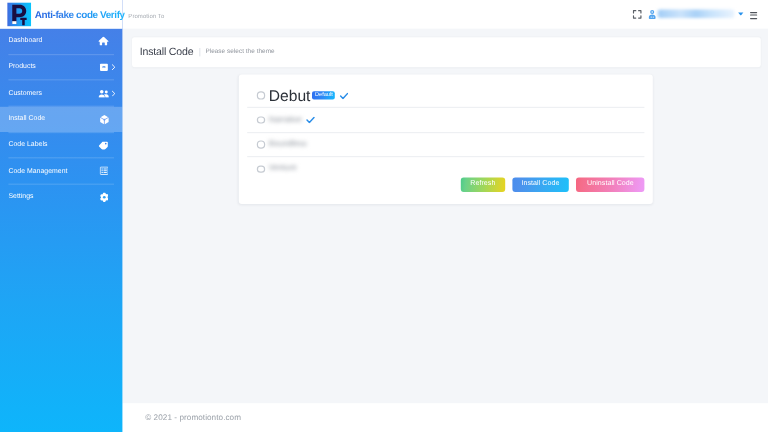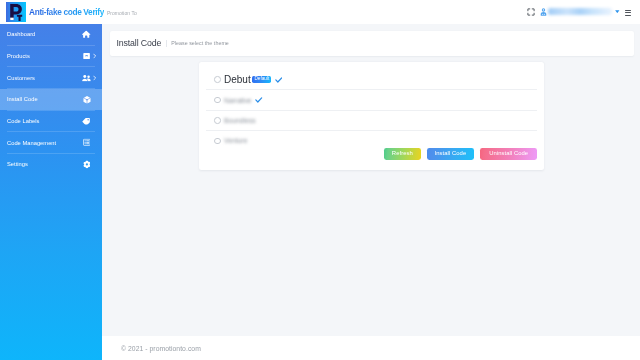--- a/index.html
+++ b/index.html
@@ -80,21 +80,21 @@
   .page-sub { font-size:5.3px; color:#8f949c; letter-spacing:0.05px; }
 
   .card {
     position:absolute; left:96.5px; top:38px; width:345.5px; height:108px;
     background:#fff; border-radius:2.5px; box-shadow:0 0.6px 2.4px rgba(20,30,60,0.07);
     box-sizing:border-box; padding:8px 7.5px 0;
   }
   .theme-row { height:19.4px; display:flex; align-items:center; border-bottom:1px solid #eef0f3; padding-left:8px; }
   .theme-row.last { border-bottom:none; }
   .radio { width:6.6px; height:6.6px; border:0.9px solid #c6cbd2; border-radius:50%; box-sizing:border-box; flex:none; }
-  .theme-name { font-size:10px; color:#2b3038; margin-left:3.4px; white-space:nowrap; }
+  .theme-name { font-size:13px; color:#2b3038; margin-left:3.4px; white-space:nowrap; }
   .theme-name.blur { filter:blur(1.7px); color:#8d939c; font-size:6.8px; }
   .badge {
     margin-left:1.7px; font-size:4.7px; color:#fff; padding:1.4px 2.1px 1.5px; border-radius:1.7px;
     background:linear-gradient(100deg,#2f6ef0 0%,#2f87f5 45%,#16b9fd 100%); line-height:1; white-space:nowrap;
   }
   .check { margin-left:3.4px; display:flex; align-items:center; }
   .check svg { display:block; }
 
   .btn-row { position:absolute; left:0; right:6.8px; top:86px; display:flex; justify-content:flex-end; gap:6.3px; }
   .btn {

